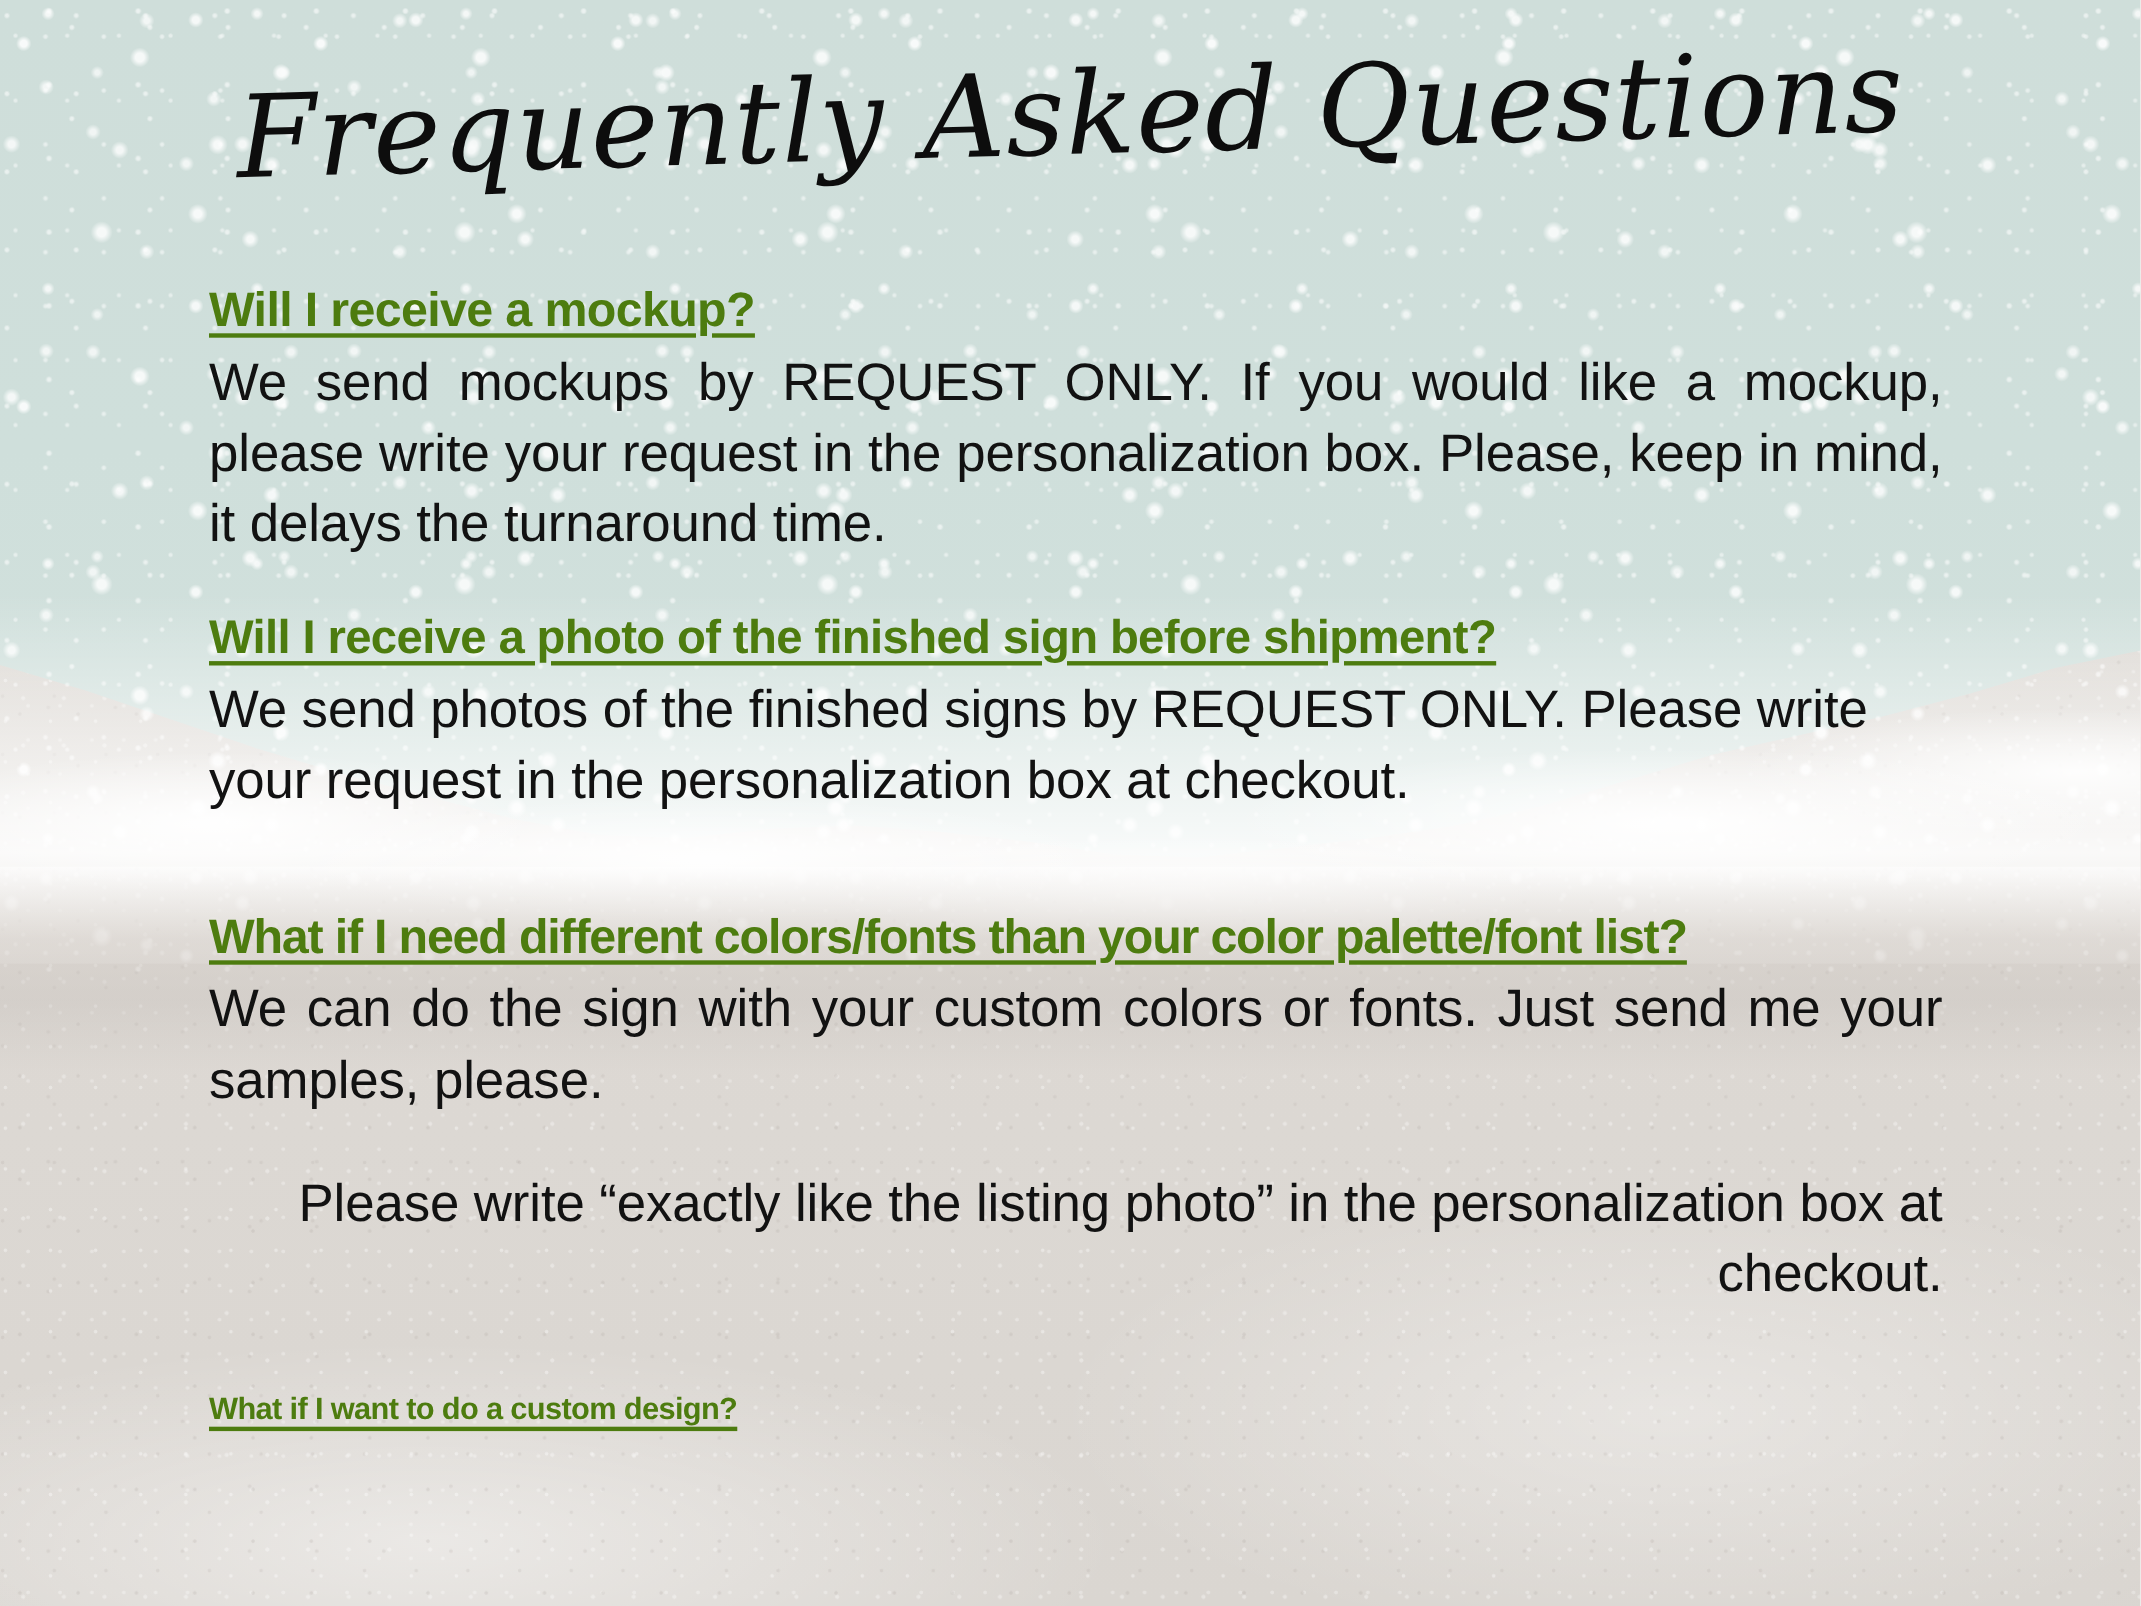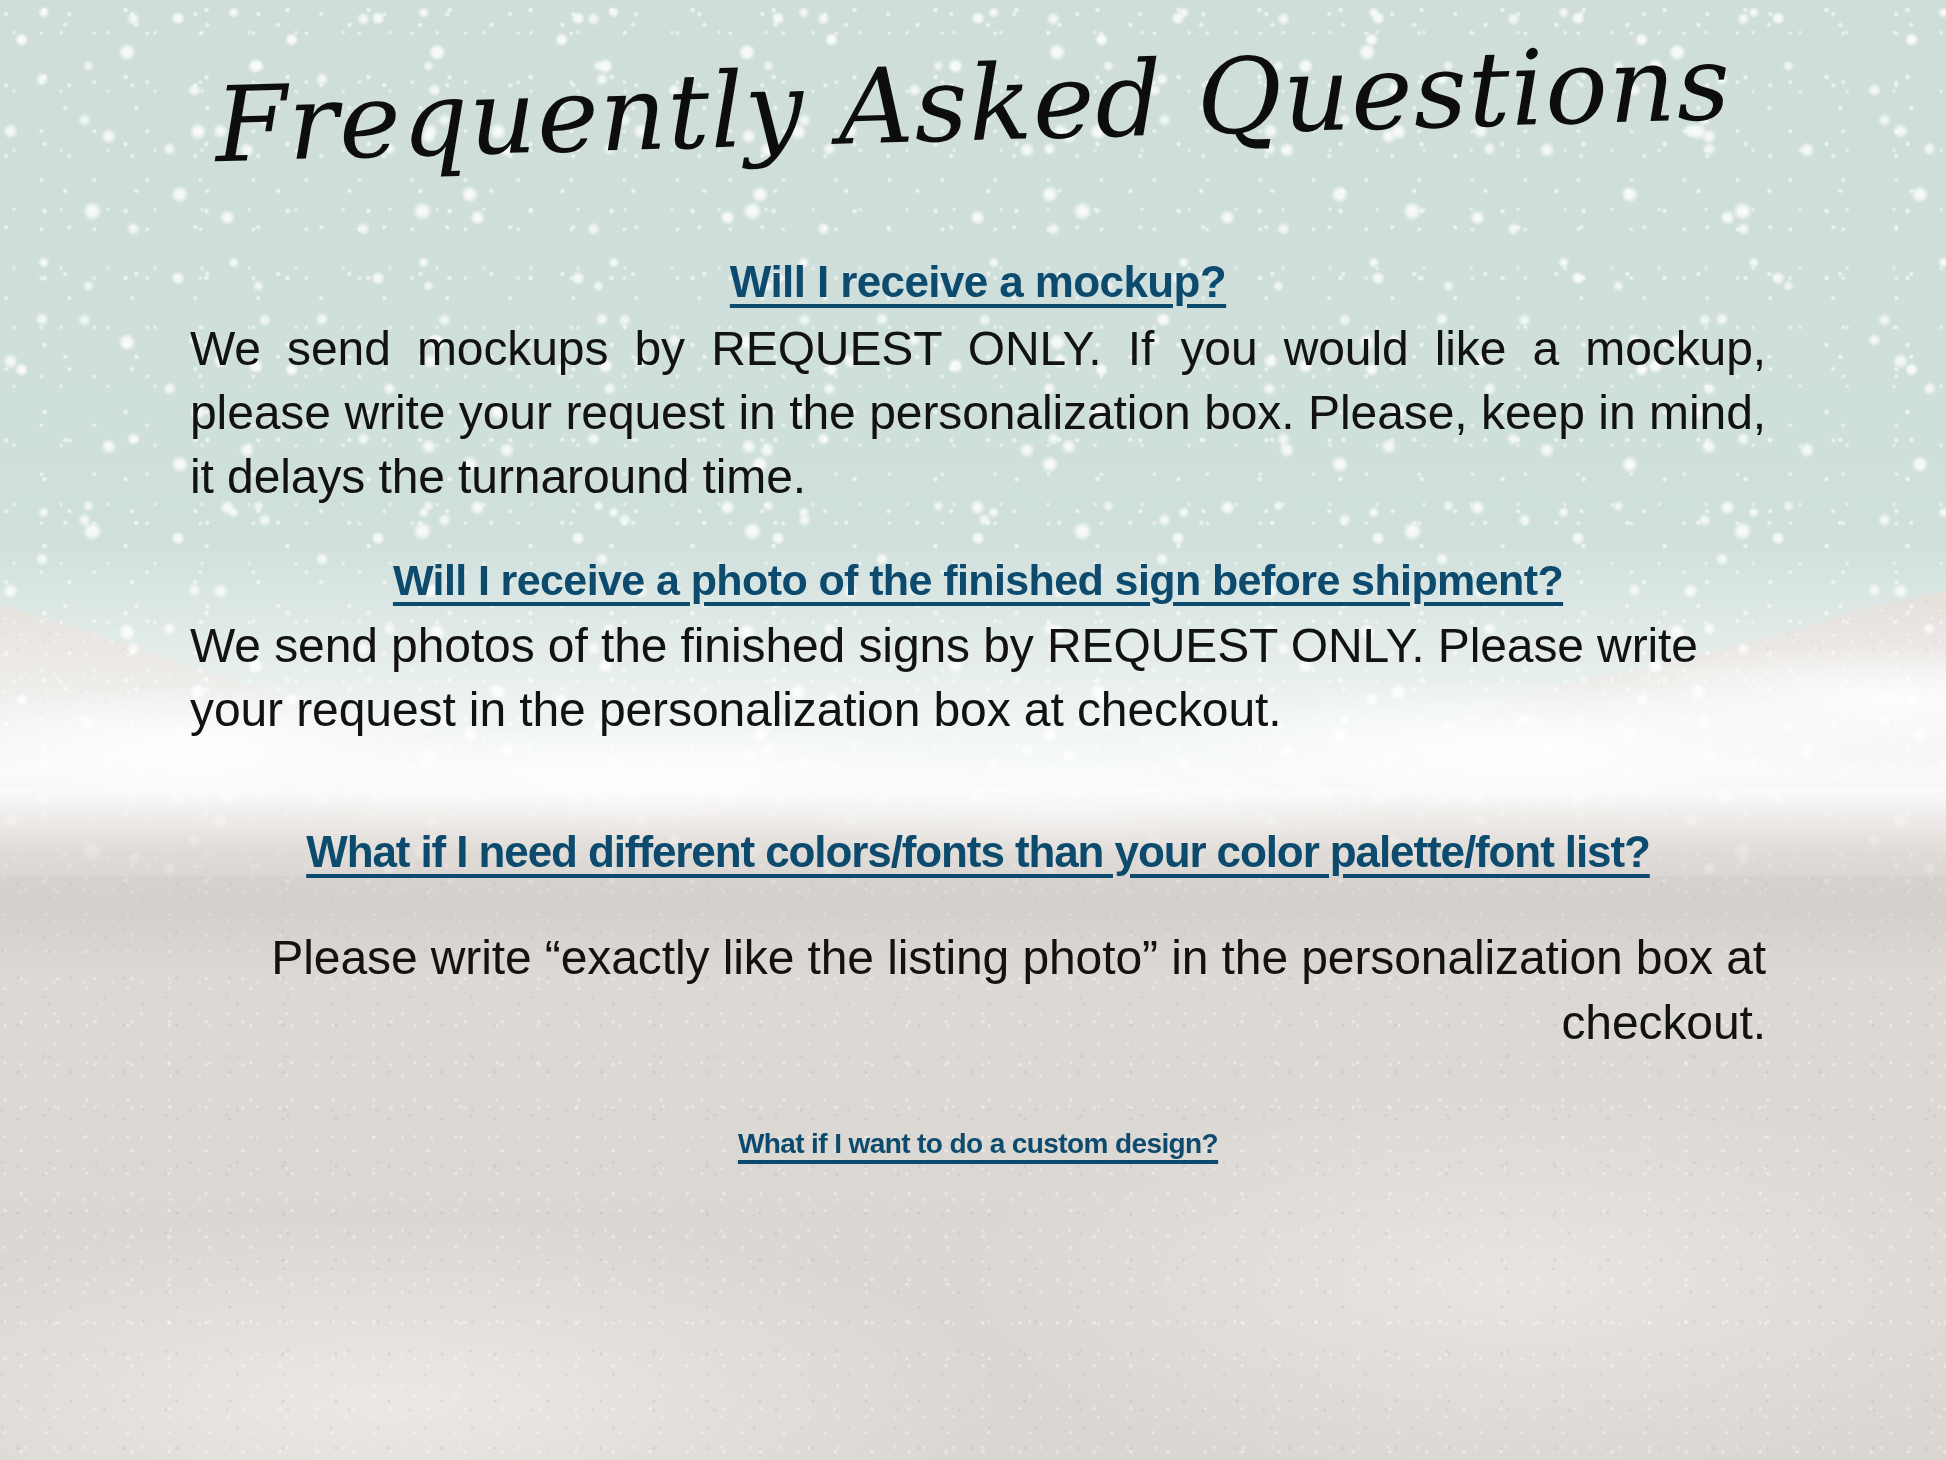--- a/index.html
+++ b/index.html
@@ -158,26 +158,26 @@
     position: absolute;
     left: 190px;
     right: 180px;
     top: 255px;
   }
 
   .faq-item { margin: 0 0 30px 0; }
 
   .faq-q {
     margin: 0 0 8px 0;
-    text-align: center;
+    text-align: left;
     font-family: "Liberation Sans", sans-serif;
     font-weight: 700;
     font-size: 42px;
     line-height: 1.22;
-    color: #0c4a6e;
+    color: #4d7c0f;
     letter-spacing: -0.6px;
     text-decoration: underline;
     text-underline-offset: 7px;
     text-decoration-thickness: 4px;
   }
 
   .faq-a {
     margin: 0;
     font-family: "Liberation Sans", sans-serif;
     font-weight: 400;
@@ -230,20 +230,21 @@
         <div class="faq-a a-0">We send mockups by REQUEST ONLY. If you would like a mockup, please write your request in the personalization box. Please, keep in mind, it delays the turnaround time.</div>
       </div>
 
       <div class="faq-item item-1">
         <div class="faq-q q-1">Will I receive a photo of the finished sign before shipment?</div>
         <div class="faq-a a-1 left">We send photos of the finished signs by REQUEST ONLY. Please write your request in the personalization box at checkout.</div>
       </div>
 
       <div class="faq-item item-2">
         <div class="faq-q q-2">What if I need different colors/fonts than your color palette/font list?</div>
+        <div class="faq-a a-2">We can do the sign with your custom colors or fonts. Just send me your samples, please.</div>
       </div>
 
       <div class="faq-item item-3">
         <div class="faq-a a-3">Please write “exactly like the listing photo” in the personalization box at checkout.</div>
       </div>
 
       <div class="faq-item item-4">
         <div class="faq-q q-4">What if I want to do a custom design?</div>
       </div>
 

